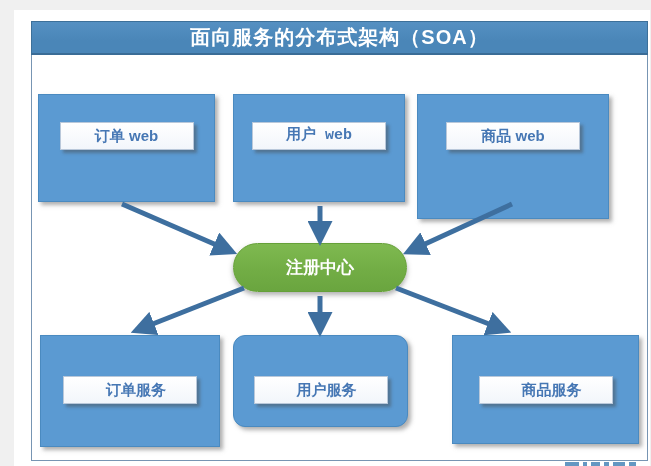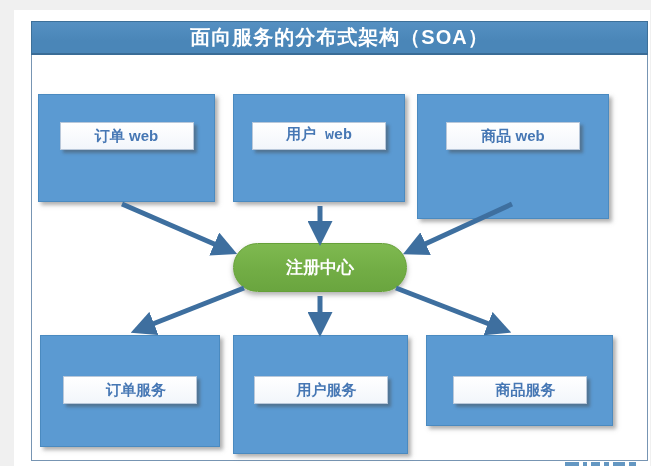--- a/index.html
+++ b/index.html
@@ -27,22 +27,22 @@
   .node{
     position:absolute;background:#5b9ad2;
     border:1px solid #4a8ac0;box-sizing:border-box;
     box-shadow:3px 3px 4px rgba(110,110,110,0.55);
     z-index:2;
   }
   .node-t1{left:38px;top:94px;width:177px;height:108px;padding-left:8px;}
   .node-t2{left:233px;top:94px;width:172px;height:108px;font-family:Liberation Mono, monospace;}
   .node-t3{left:417px;top:94px;width:192px;height:125px;}
   .node-b1{left:40px;top:335px;width:180px;height:112px;}
-  .node-b2{left:233px;top:335px;width:175px;height:119px;}
-  .node-b3{left:426px;top:335px;width:187px;height:91px;}
+  .node-b2{left:233px;top:335px;width:175px;height:92px;border-radius:12px;}
+  .node-b3{left:452px;top:335px;width:187px;height:109px;}
   .node-label{
     position:absolute;left:50%;margin-left:-67px;width:134px;height:28px;
     background:linear-gradient(#ffffff,#f2f6fb);
     border:1px solid #b9c8da;box-sizing:border-box;
     box-shadow:3px 3px 3px rgba(70,70,70,0.45);
     color:#4677b4;font-size:15px;font-weight:bold;
     text-align:center;line-height:26px;white-space:nowrap;
   }
   .node-label.upper{top:27px;}
   .node-label.lower{top:40px;padding-left:12px;}

